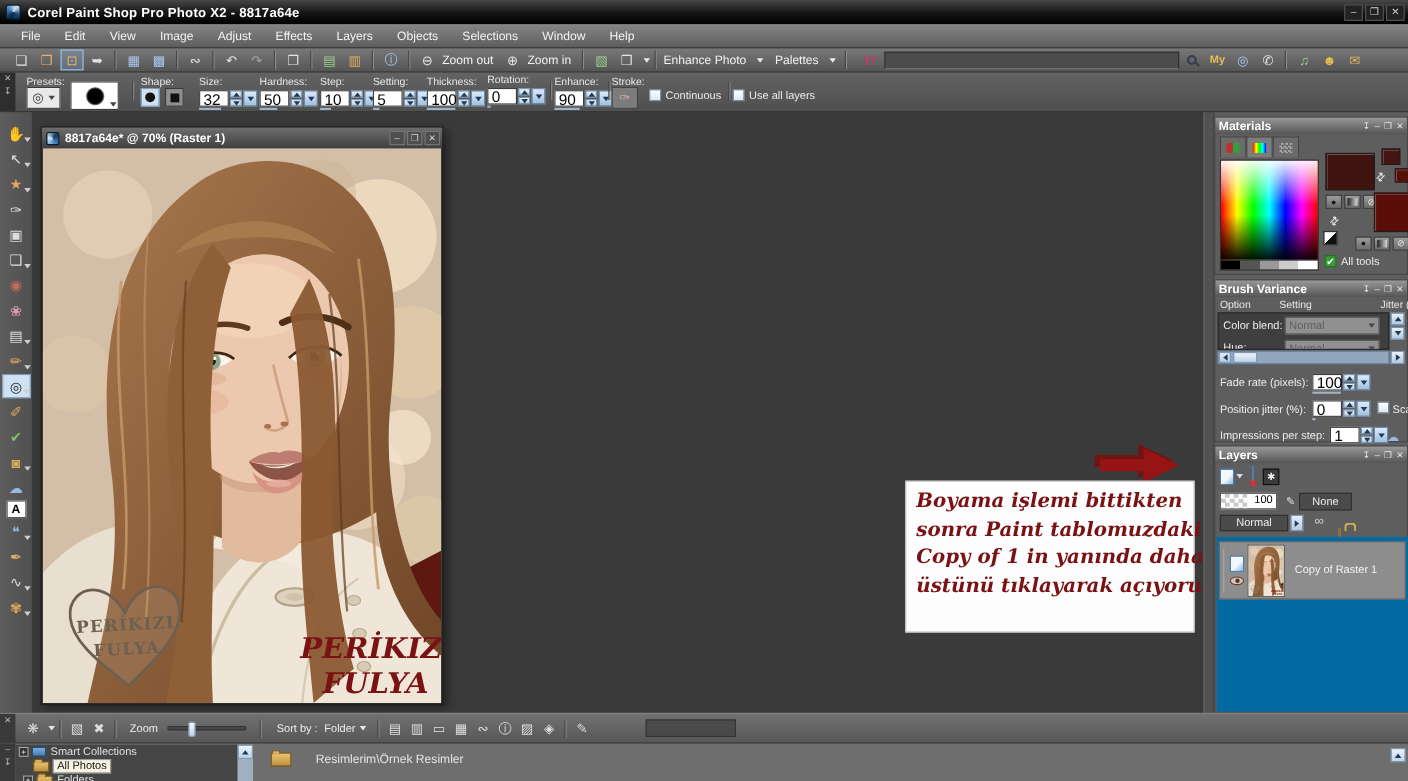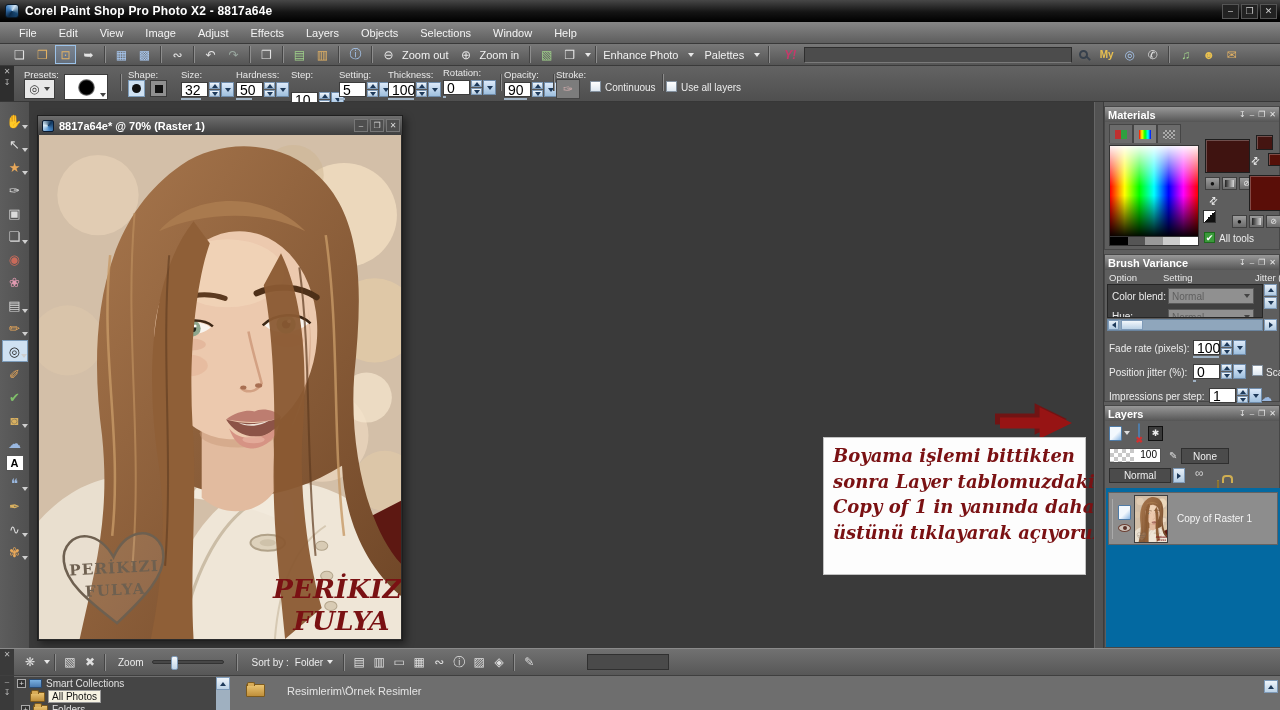--- a/index.html
+++ b/index.html
@@ -243,21 +243,21 @@
               <span class="tri-d"></span>
             </span>
           </div>
         <span class="dropbtn">
             <span class="tri-d"></span>
           </span>
       </div>
     </div>
     <div class="abs" style="left:291px;top:3px">
       <div class="lbl9">Step:</div>
-      <div style="display:flex;margin-top:12px">
+      <div style="display:flex;margin-top:2px">
         <div>
             <div class="numfield">10</div>
             <div class="numunder" style="width:10px"></div>
           </div>
         <div class="spincol">
             <span class="spinbtn">
               <span class="tri-u"></span>
             </span>
             <span class="spinbtn">
               <span class="tri-d"></span>
@@ -323,21 +323,21 @@
               <span class="tri-d"></span>
             </span>
           </div>
         <span class="dropbtn">
             <span class="tri-d"></span>
           </span>
       </div>
     </div>
     <div class="abs vsep" style="left:496px;top:8px"></div>
     <div class="abs" style="left:504px;top:3px">
-      <div class="lbl9">Opacity:</div>
+      <div class="lbl9">Enhance:</div>
       <div style="display:flex;margin-top:2px">
         <div>
             <div class="numfield">90</div>
             <div class="numunder" style="width:23px"></div>
           </div>
         <div class="spincol">
             <span class="spinbtn">
               <span class="tri-u"></span>
             </span>
             <span class="spinbtn">
@@ -484,21 +484,21 @@
           <use href="#portrait-art"></use>
         </svg>
       </div>
     </div>
   </div>
 
   <div class="abs arrow-back"></div>
   <div class="abs arrow-main"></div>
   <div class="abs ann">
     <div>Boyama işlemi bittikten</div>
-    <div>sonra Layer tablomuzdaki</div>
+    <div>sonra Paint tablomuzdaki</div>
     <div>Copy of 1 in yanında daha</div>
     <div>üstünü tıklayarak açıyoruz.</div>
   </div>
 
   <div class="abs splitter"></div>
   <div class="abs panelcol">
 
     <div class="panel" style="top:4px;height:144px">
       <div class="phead">
         <span class="pt">Materials</span>

